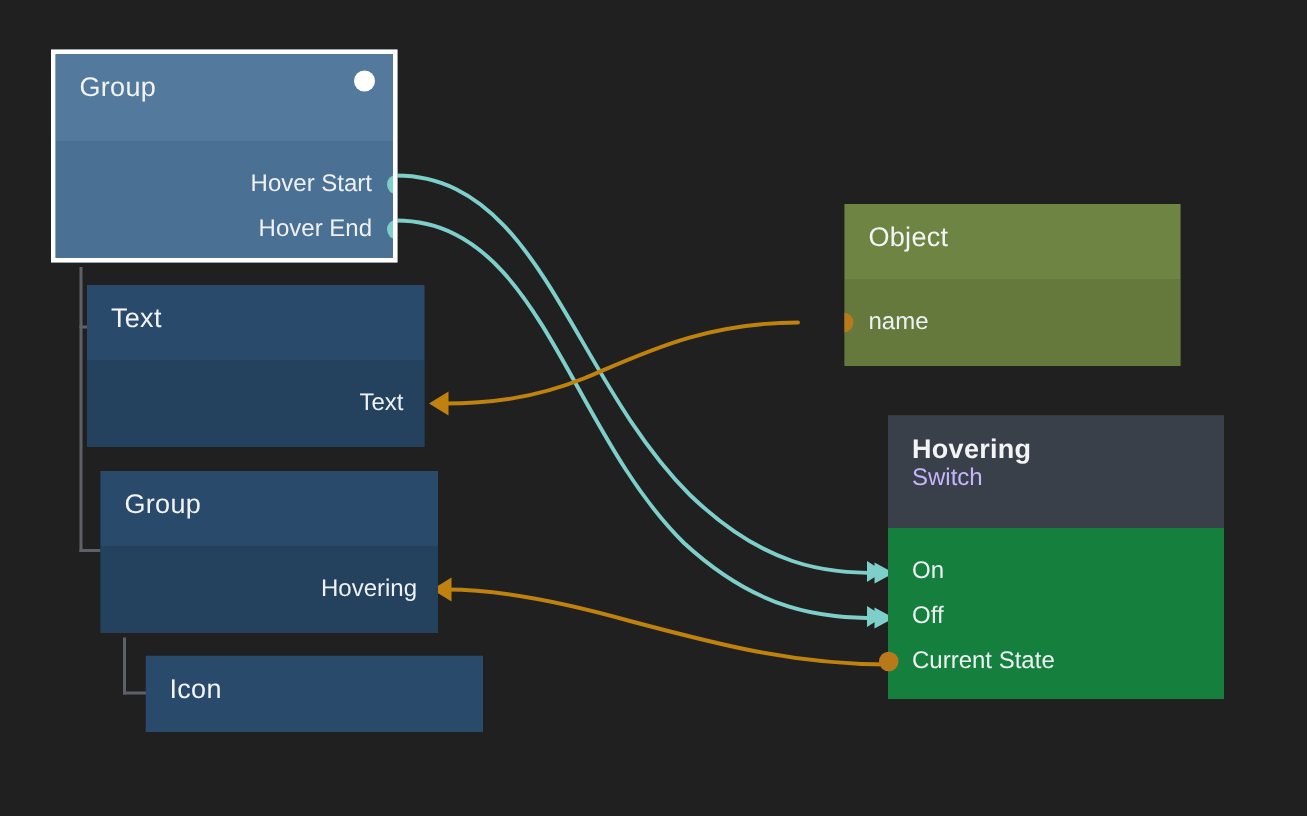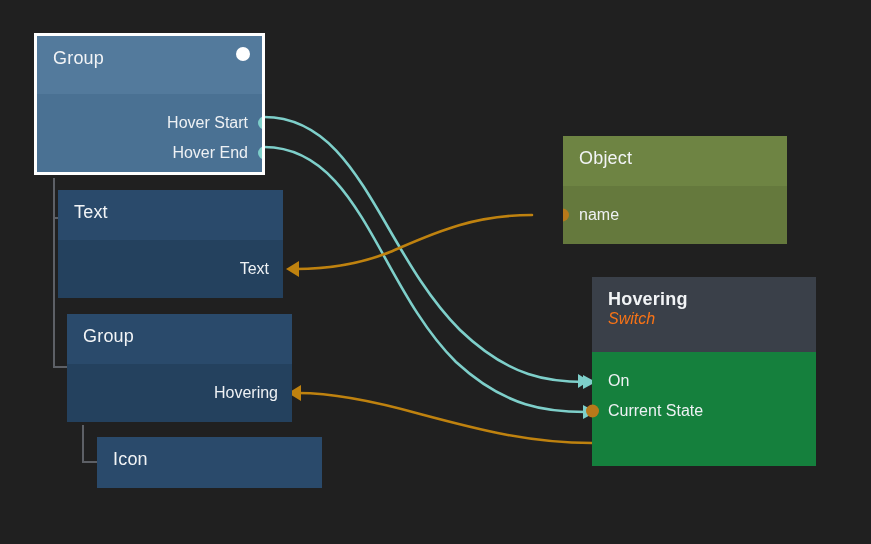--- a/index.html
+++ b/index.html
@@ -46,23 +46,22 @@
   }
   .node-title {
     font-size: 18px;
     color: #f2f4f6;
     letter-spacing: .2px;
     white-space: nowrap;
   }
   .node-title.bold { font-weight: bold; }
   .node-subtitle {
     font-size: 16px;
-    color: #f97316;
+    color: #c4b5fd;
     white-space: nowrap;
-    font-style: italic;
   }
   .node-body {
     box-sizing: border-box;
     position: relative;
   }
   .port-row {
     position: relative;
     display: flex;
     align-items: center;
     height: 30px;
@@ -213,19 +212,23 @@
     <div class="node-header" style="height:75px;">
       <div class="node-title bold">Hovering</div>
       <div class="node-subtitle">Switch</div>
     </div>
     <div class="node-body" style="height:114px; padding-top:14px; overflow:visible;">
       <div class="port-row in">
         <span class="port-tri"></span>
         <span>On</span>
       </div>
       <div class="port-row in">
+        <span class="port-tri"></span>
+        <span>Off</span>
+      </div>
+      <div class="port-row in">
         <span class="port-dot orange left" style="left:-6px;"></span>
         <span>Current State</span>
       </div>
     </div>
   </div>
 
 </div>
 
 </body></html>

